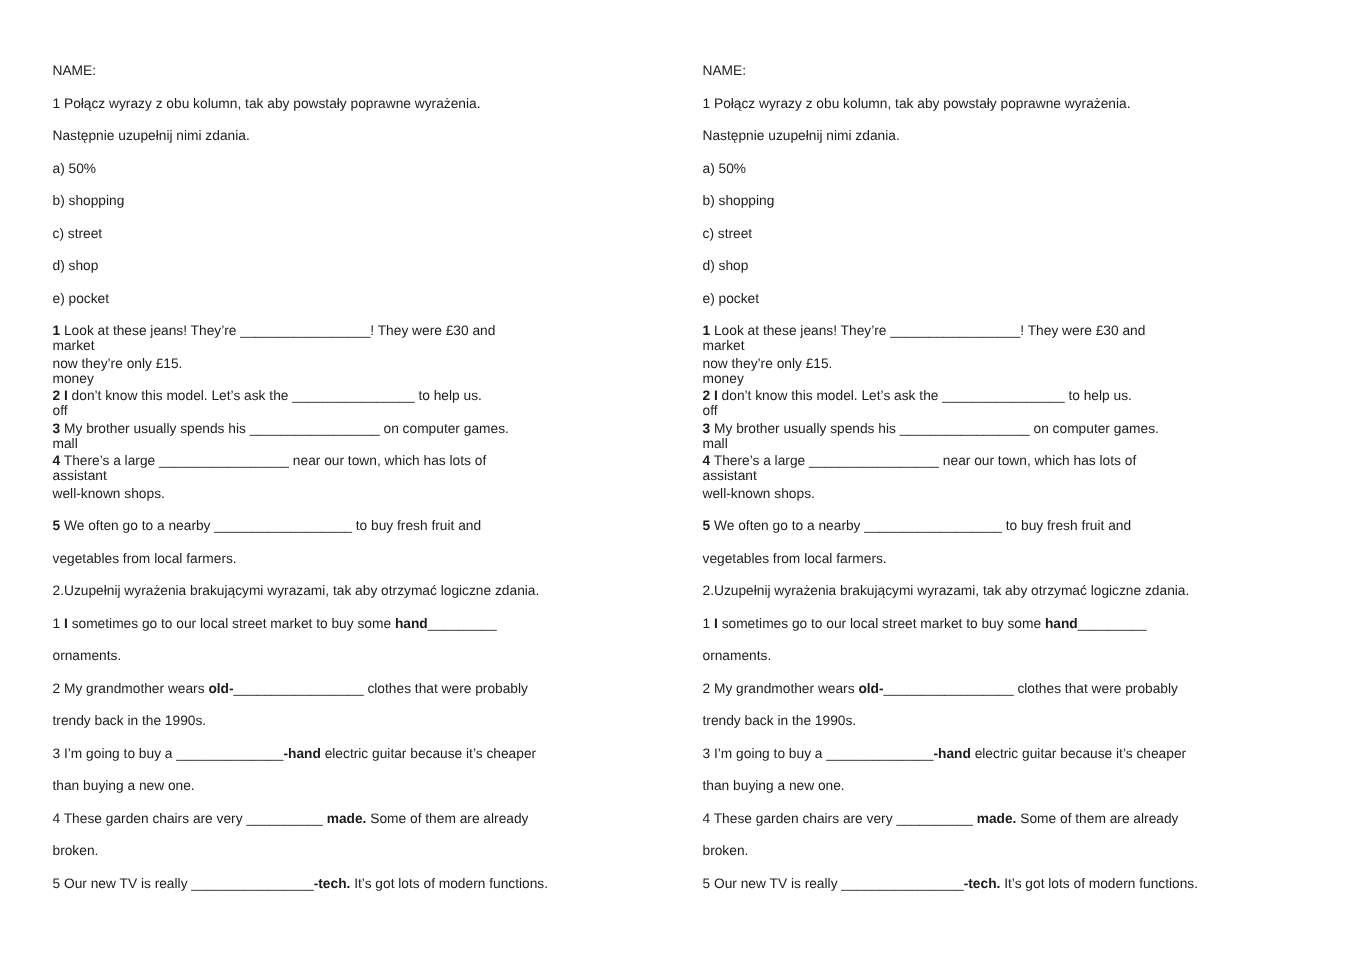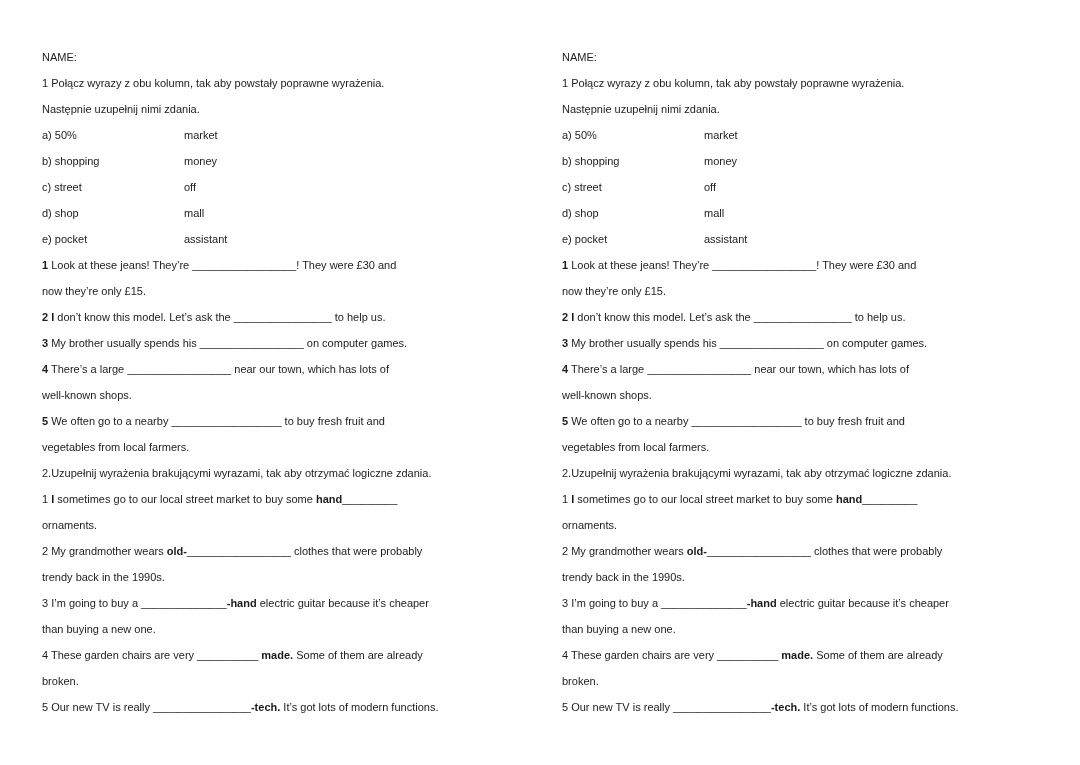--- a/index.html
+++ b/index.html
@@ -24,21 +24,21 @@
   }
   .column-left  { left: 42px; }
   .column-right { left: 562px; }
   .line {
     height: 26px;
     line-height: 26px;
     white-space: nowrap;
   }
   .bold { font-weight: 700; }
   .lines-bold .line { font-weight: 400; }
-  .match-row { display: flex; }
+  .match-row { display: flex; flex-direction: column; }
   .match-left {
     display: inline-block;
     width: 142px;
     flex: 0 0 142px;
   }
 </style>
 </head>
 <body>
 
 <div class="page">

